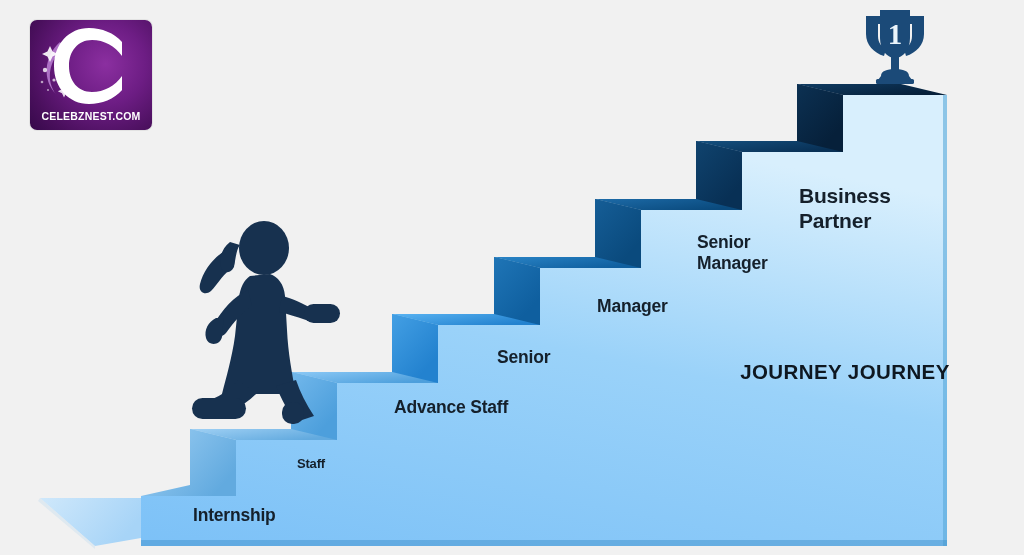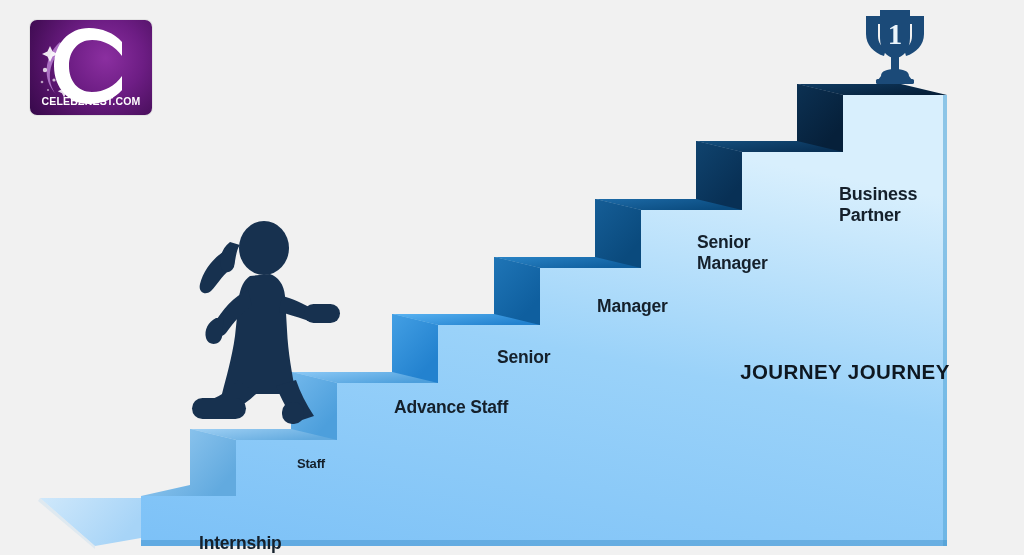--- a/index.html
+++ b/index.html
@@ -22,21 +22,21 @@
     width: 1024px;
     height: 555px;
   }
 
   
   #logo {
     position: absolute;
     left: 30px;
     top: 20px;
     width: 122px;
-    height: 95px;
+    height: 110px;
     border-radius: 7px;
     background: radial-gradient(circle at 62% 40%, #8b2fa0 0%, #6d1d84 40%, #490f5c 78%, #36094a 100%);
     overflow: hidden;
     box-shadow: 0 0 0 1px rgba(0,0,0,.06);
   }
   #logo-glyph {
     position: absolute;
     left: 0; top: 2px;
     width: 122px;
     height: 88px;
@@ -244,34 +244,34 @@
       <rect x="126" y="86" width="36" height="19" rx="9.5"></rect>
 
       <path d="M60 162 C52 172 40 180 26 184 L24 200 C44 198 64 190 78 176 Z"></path>
       <rect x="14" y="180" width="54" height="21" rx="10.5"></rect>
 
       <path d="M98 168 C104 182 110 194 118 204 L136 198 C128 186 122 174 118 162 Z"></path>
       <rect x="104" y="184" width="22" height="22" rx="10"></rect>
     </g>
   </svg>
 
-  <div class="step-label" style="left:199px; top:505px; font-size:17.5px;margin-top:28px;">Internship</div>
+  <div class="step-label" style="left:193px; top:505px; font-size:17.5px;">Internship</div>
 
   <div class="step-label" style="left:297px; top:456px; font-size:13px;">Staff</div>
 
   <div class="step-label" style="left:394px; top:397px; font-size:17.5px;">Advance Staff</div>
 
   <div class="step-label" style="left:497px; top:347px; font-size:17.5px;">Senior</div>
 
   <div class="step-label" style="left:597px; top:296px; font-size:17.5px;">Manager</div>
 
   <div class="step-label" style="left:697px; top:232px; font-size:17.5px; text-align:left;">Senior
 Manager</div>
 
-  <div class="step-label" style="left:799px; top:184px; font-size:18px; text-align:left;margin-left:40px;">Business
+  <div class="step-label" style="left:799px; top:184px; font-size:21px; text-align:left;">Business
 Partner</div>
 
   <div id="career-title">JOURNEY JOURNEY</div>
 
   <svg id="trophy" viewBox="0 0 78 82">
     <g fill="#1b4a78">
 
       <path d="M16 12 H26 V20 H22 V32 C22 39 26 43 30 45 L28 52 C18 49 10 41 10 30 V12 Z"></path>
 
       <path d="M62 12 H52 V20 H56 V32 C56 39 52 43 48 45 L50 52 C60 49 68 41 68 30 V12 Z"></path>

